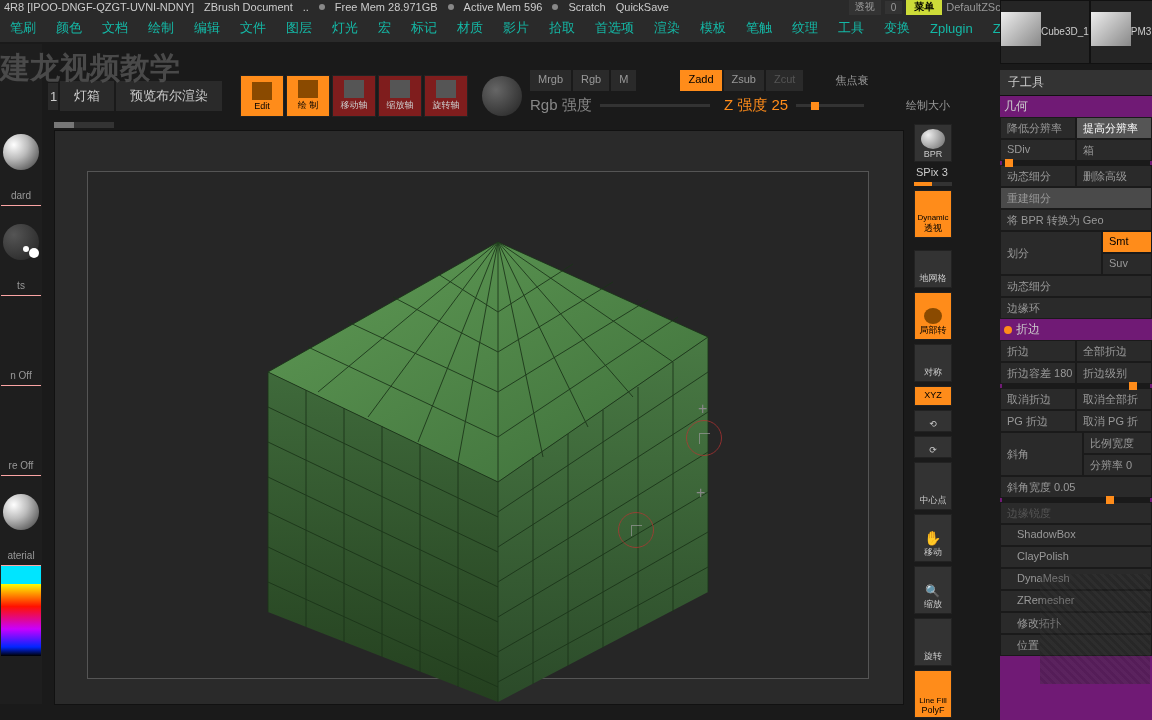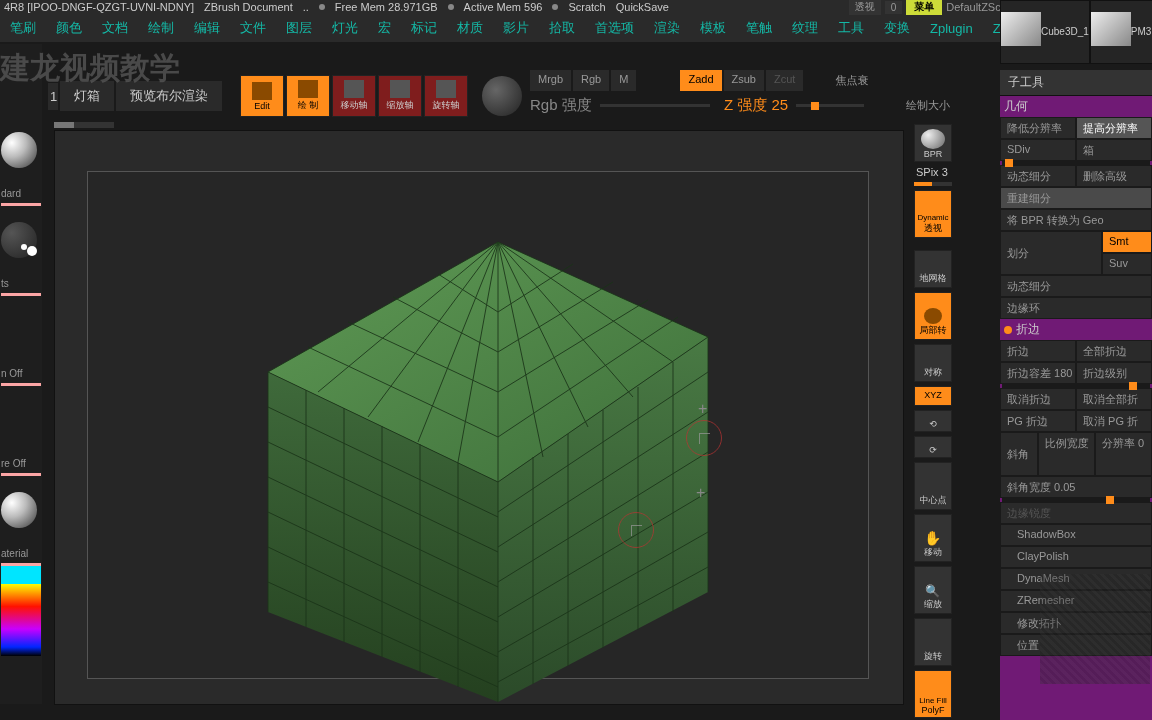--- a/index.html
+++ b/index.html
@@ -5,21 +5,21 @@
 *{margin:0;padding:0;box-sizing:border-box;font-family:"Microsoft YaHei",sans-serif;user-select:none}
 body{width:1152px;height:720px;background:#1a1a1a;color:#ccc;overflow:hidden;position:relative;font-size:12px}
 .titlebar{height:14px;background:#2a2a2a;display:flex;align-items:center;padding:0 4px;gap:10px;font-size:11px}
 .titlebar .sep{width:6px;height:6px;border-radius:50%;background:#888}
 .titlebar-right{margin-left:auto;display:flex;gap:4px;align-items:center}
 .tb-ico{width:18px;height:14px;background:#3a3a3a;display:inline-block}
 .menubar{height:28px;background:#2a2a2a;display:flex;align-items:center;padding:0 2px;gap:4px}
 .menubar span{padding:4px 8px;font-size:13px;color:#14b8a6}
 .watermark{position:absolute;top:48px;left:0;font-size:30px;color:#555;font-weight:bold;z-index:5;opacity:.8}
 .leftcol{position:absolute;left:0;top:44px;width:42px;height:660px;background:#1e1e1e;display:flex;flex-direction:column;align-items:center}
-.leftcol .cell{width:40px;height:90px;border-bottom:3px solid #fca5a5;display:flex;flex-direction:column;justify-content:flex-end;font-size:10px;color:#999;padding-bottom:4px}
+.leftcol .cell{width:40px;height:90px;border-bottom:1px solid #fca5a5;display:flex;flex-direction:column;justify-content:flex-end;align-items:center;font-size:10px;color:#999;padding-bottom:4px}
 .sphere{width:36px;height:36px;border-radius:50%;background:radial-gradient(circle at 30% 30%,#fff,#bbb 40%,#333);margin-bottom:20px}
 .sphere.dark{background:radial-gradient(circle at 30% 30%,#555,#222)}
 .colorpick{width:40px;height:90px;background:linear-gradient(to bottom,#00e5ff 0%,#00e5ff 20%,#fffb00 20%,#ff1100 45%,#c800ff 70%,#0026ff 90%,#000 100%)}
 .topshelf{position:absolute;left:48px;top:74px;height:44px;display:flex;align-items:center;gap:2px}
 .tab{padding:6px 14px;background:#2a2a2a;font-size:13px}
 .toolbtn{width:44px;height:42px;background:#7f1d1d;display:flex;flex-direction:column;align-items:center;justify-content:center;font-size:9px;gap:1px;border:1px solid #222}
 .toolbtn.on{background:#ff8c1a;color:#000}
 .toolbtn .ico{width:20px;height:18px;background:#555}
 .toolbtn.on .ico{background:#8a4a00}
 .matball{width:40px;height:40px;border-radius:50%;background:radial-gradient(circle at 35% 35%,#666,#222)}
@@ -385,21 +385,21 @@
   <div class="rp-row">
       <div class="rp-cell">取消折边</div>
       <div class="rp-cell">取消全部折</div>
     </div>
   <div class="rp-row">
       <div class="rp-cell">PG 折边</div>
       <div class="rp-cell">取消 PG 折</div>
     </div>
   <div class="rp-row" style="height:44px">
     <div class="rp-cell" style="display:flex;align-items:center">斜角</div>
-    <div style="flex:1;display:flex;flex-direction:row">
+    <div style="flex:1;display:flex;flex-direction:column">
       <div class="rp-cell">比例宽度</div>
       <div class="rp-cell">分辨率 0</div>
     </div>
   </div>
   <div class="rp-single">斜角宽度 0.05</div>
   <div class="rp-slider">
       <div class="thumb" style="left:70%"></div>
     </div>
   <div class="rp-single" style="color:#555">边缘锐度</div>
   <div class="rp-single" style="padding-left:16px">ShadowBox</div>

